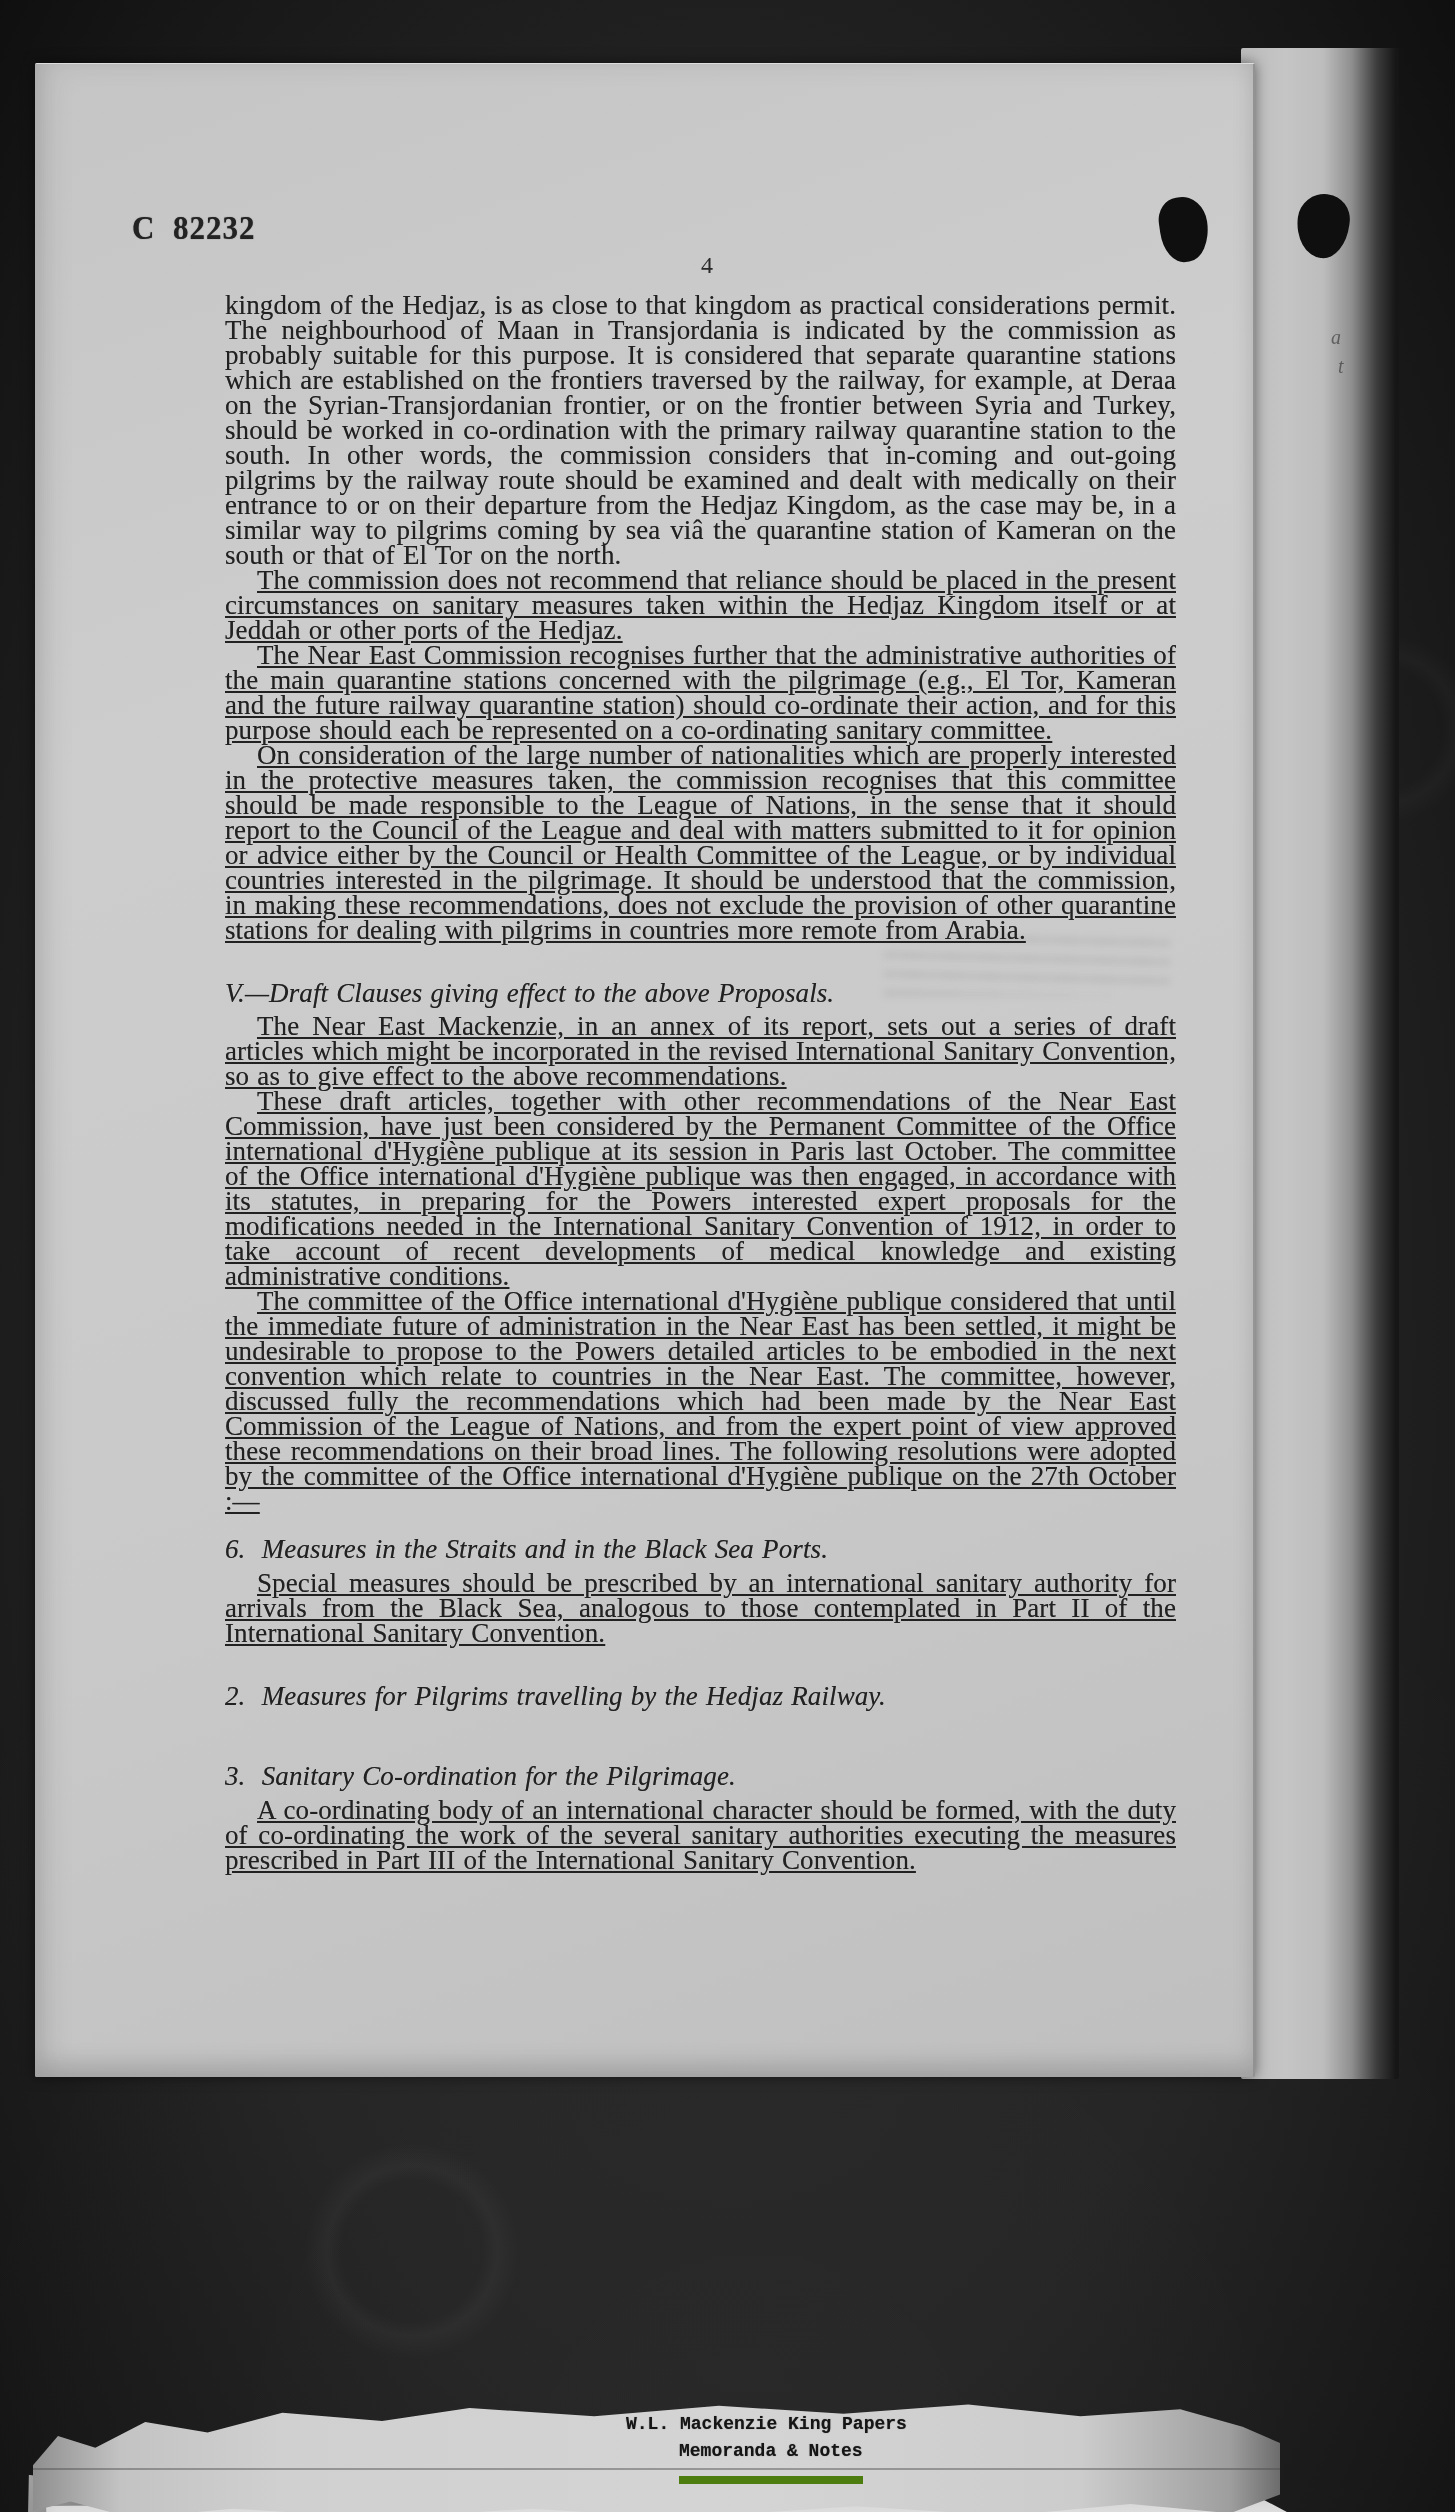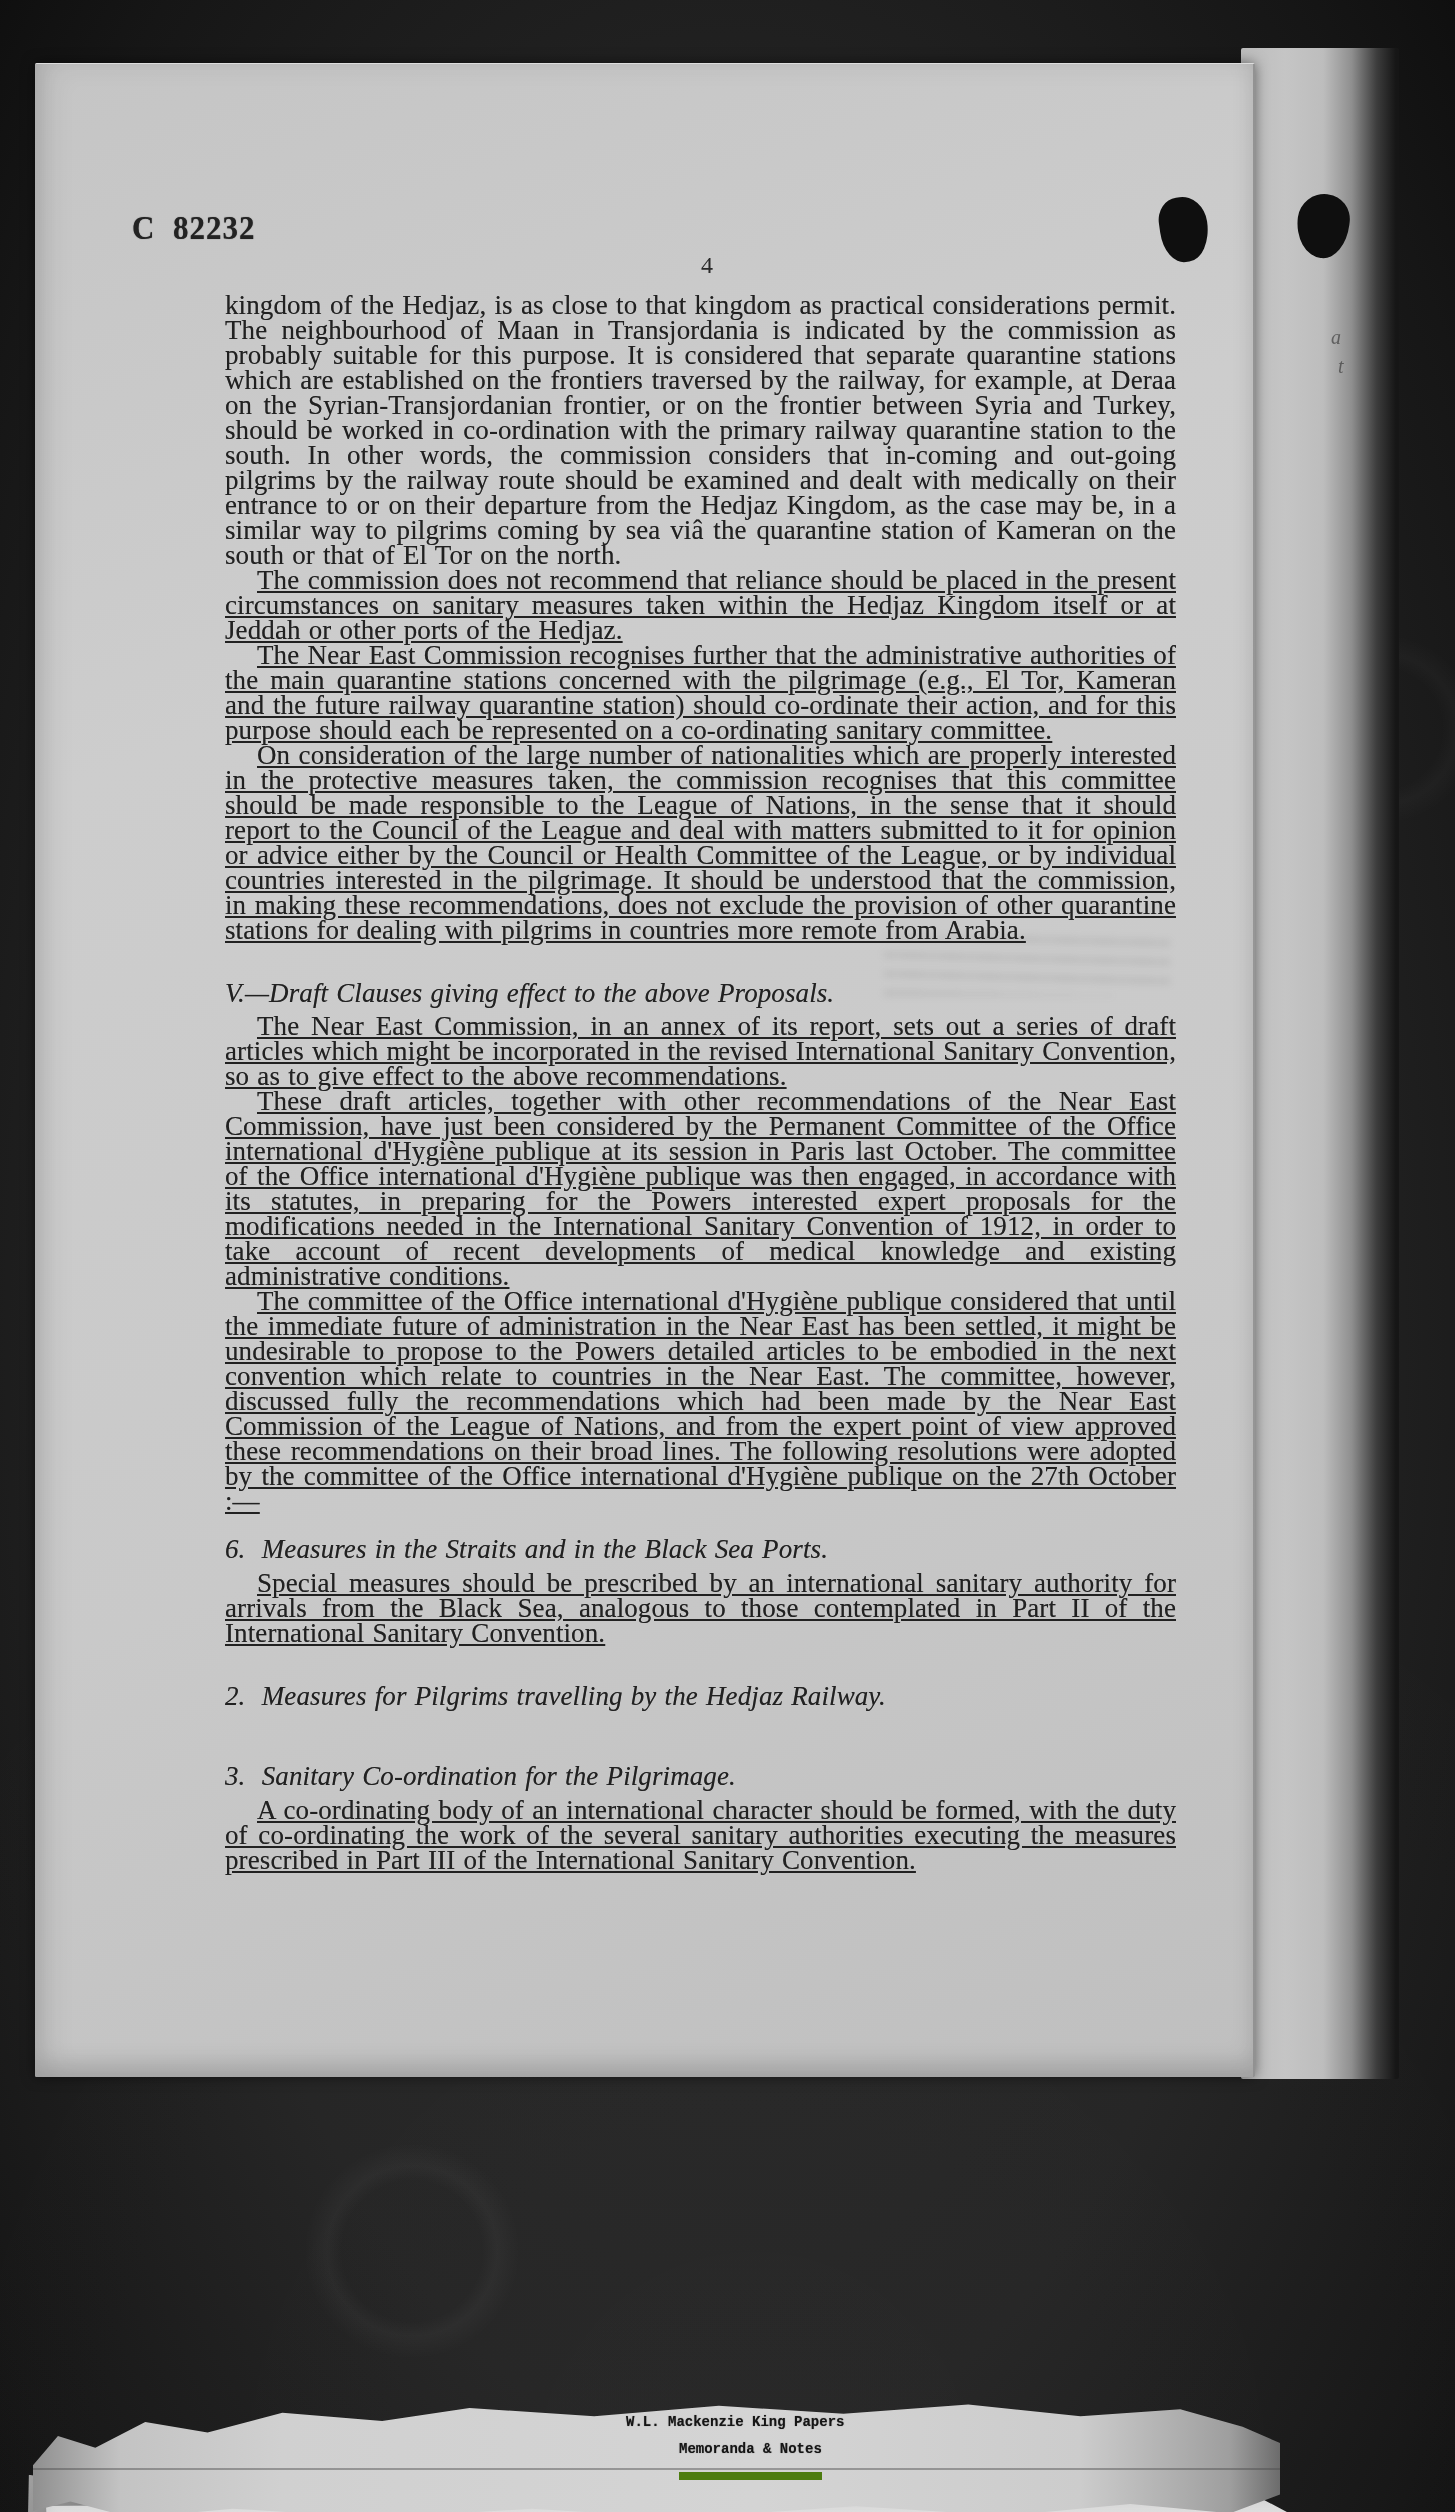--- a/index.html
+++ b/index.html
@@ -64,21 +64,21 @@
     background:linear-gradient(135deg,#a3a3a3,#7a7a7a 55%,#474747 90%);
     clip-path:polygon(8% 0,70% 12%,100% 40%,88% 75%,55% 100%,10% 88%,0 45%);
     transform:rotate(-6deg);}
 
   .typed-strip{position:absolute;left:33px;top:2401px;width:1247px;height:117px;
     background:linear-gradient(90deg,#8f8f8f 0,#c3c3c3 7%,#d0d0d0 20%,#d4d4d4 58%,#cccccc 84%,#9e9e9e 96%,#6c6c6c 100%);
     clip-path:polygon(0 55%,2% 30%,5% 40%,9% 18%,14% 27%,20% 10%,28% 17%,35% 6%,45% 13%,55% 4%,65% 11%,75% 3%,84% 13%,92% 7%,97% 22%,100% 36%,100% 80%,96% 96%,88% 88%,78% 98%,66% 90%,52% 100%,40% 92%,28% 100%,16% 92%,8% 100%,3% 86%,0 94%);}
   .typed-strip::after{content:"";position:absolute;left:0;top:57%;width:100%;height:2px;
     background:rgba(75,75,75,.45);}
   .typed-line{position:absolute;font-family:"Liberation Mono",monospace;font-weight:bold;
-    font-size:14px;color:#151515;text-shadow:0 0 1px rgba(20,20,20,.55);white-space:pre;}
+    font-size:18px;color:#151515;text-shadow:0 0 1px rgba(20,20,20,.55);white-space:pre;}
   .typed-line.l1{left:626px;top:2414px;}
   .typed-line.l2{left:679px;top:2441px;border-bottom:8px solid #4d7c0f;padding-bottom:15px;}
 
   .big-label{position:absolute;left:46px;top:2493px;width:1354px;height:262px;
     background:linear-gradient(180deg,#dadada 0,#e7e7e7 35%,#e3e3e3 78%,#d5d5d5 100%);
     clip-path:polygon(0 5%,40% 3%,89% 0,93% 11%,100% 15%,100% 96%,55% 100%,1% 99%);
     box-shadow:inset 0 5px 15px rgba(0,0,0,.08);}
   .label-line{position:absolute;left:191px;width:1156px;text-align:center;font-weight:bold;
     color:#2e2e2e;text-shadow:0 0 1.5px rgba(45,45,45,.65);white-space:pre;}
   .label-line.l1{top:2506px;font-size:56px;letter-spacing:8px;word-spacing:32px;}
@@ -100,21 +100,21 @@
 <div class="page-number">4</div>
 
 <div class="faint-smudge"></div>
 
 <div class="text-col">
   <p class="cont">kingdom of the Hedjaz, is as close to that kingdom as practical considerations permit. The neighbourhood of Maan in Transjordania is indicated by the commission as probably suitable for this purpose. It is considered that separate quarantine stations which are established on the frontiers traversed by the railway, for example, at Deraa on the Syrian-Transjordanian frontier, or on the frontier between Syria and Turkey, should be worked in co-ordination with the primary railway quarantine station to the south. In other words, the commission considers that in-coming and out-going pilgrims by the railway route should be examined and dealt with medically on their entrance to or on their departure from the Hedjaz Kingdom, as the case may be, in a similar way to pilgrims coming by sea viâ the quarantine station of Kameran on the south or that of El Tor on the north.</p>
   <p class="ind">The commission does not recommend that reliance should be placed in the present circumstances on sanitary measures taken within the Hedjaz Kingdom itself or at Jeddah or other ports of the Hedjaz.</p>
   <p class="ind">The Near East Commission recognises further that the administrative authorities of the main quarantine stations concerned with the pilgrimage (e.g., El Tor, Kameran and the future railway quarantine station) should co-ordinate their action, and for this purpose should each be represented on a co-ordinating sanitary committee.</p>
   <p class="ind">On consideration of the large number of nationalities which are properly interested in the protective measures taken, the commission recognises that this committee should be made responsible to the League of Nations, in the sense that it should report to the Council of the League and deal with matters submitted to it for opinion or advice either by the Council or Health Committee of the League, or by individual countries interested in the pilgrimage. It should be understood that the commission, in making these recommendations, does not exclude the provision of other quarantine stations for dealing with pilgrims in countries more remote from Arabia.</p>
   <p class="h-sec">V.—Draft Clauses giving effect to the above Proposals.</p>
-  <p class="ind">The Near East Commission, in an annex of its report, sets out a series of draft articles which might be incorporated in the revised International Sanitary Convention, so as to give effect to the above recommendations.</p>
+  <p class="ind">The Near East Mackenzie, in an annex of its report, sets out a series of draft articles which might be incorporated in the revised International Sanitary Convention, so as to give effect to the above recommendations.</p>
   <p class="ind">These draft articles, together with other recommendations of the Near East Commission, have just been considered by the Permanent Committee of the Office international d'Hygiène publique at its session in Paris last October. The committee of the Office international d'Hygiène publique was then engaged, in accordance with its statutes, in preparing for the Powers interested expert proposals for the modifications needed in the International Sanitary Convention of 1912, in order to take account of recent developments of medical knowledge and existing administrative conditions.</p>
   <p class="ind">The committee of the Office international d'Hygiène publique considered that until the immediate future of administration in the Near East has been settled, it might be undesirable to propose to the Powers detailed articles to be embodied in the next convention which relate to countries in the Near East. The committee, however, discussed fully the recommendations which had been made by the Near East Commission of the League of Nations, and from the expert point of view approved these recommendations on their broad lines. The following resolutions were adopted by the committee of the Office international d'Hygiène publique on the 27th October :—</p>
   <p class="h-res mt-res1">6.  Measures in the Straits and in the Black Sea Ports.</p>
   <p class="ind">Special measures should be prescribed by an international sanitary authority for arrivals from the Black Sea, analogous to those contemplated in Part II of the International Sanitary Convention.</p>
   <p class="h-res mt-res2">2.  Measures for Pilgrims travelling by the Hedjaz Railway.</p>
   <p class="h-res mt-res3">3.  Sanitary Co-ordination for the Pilgrimage.</p>
   <p class="ind">A co-ordinating body of an international character should be formed, with the duty of co-ordinating the work of the several sanitary authorities executing the measures prescribed in Part III of the International Sanitary Convention.</p>
 </div>
 
 <div class="tear-left"></div>

